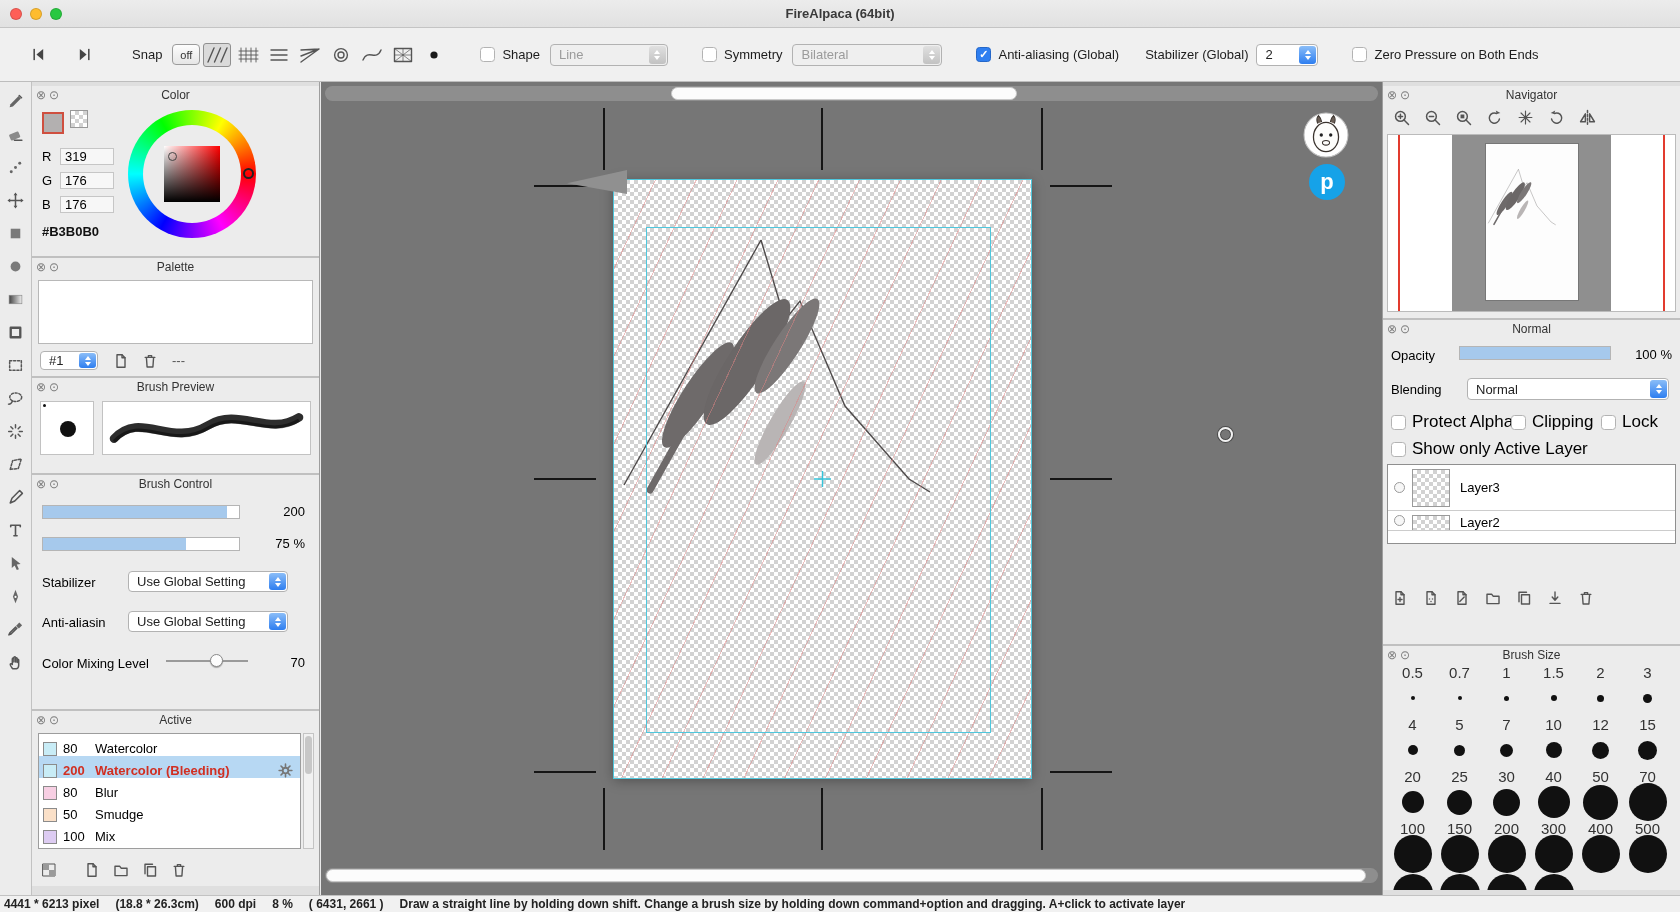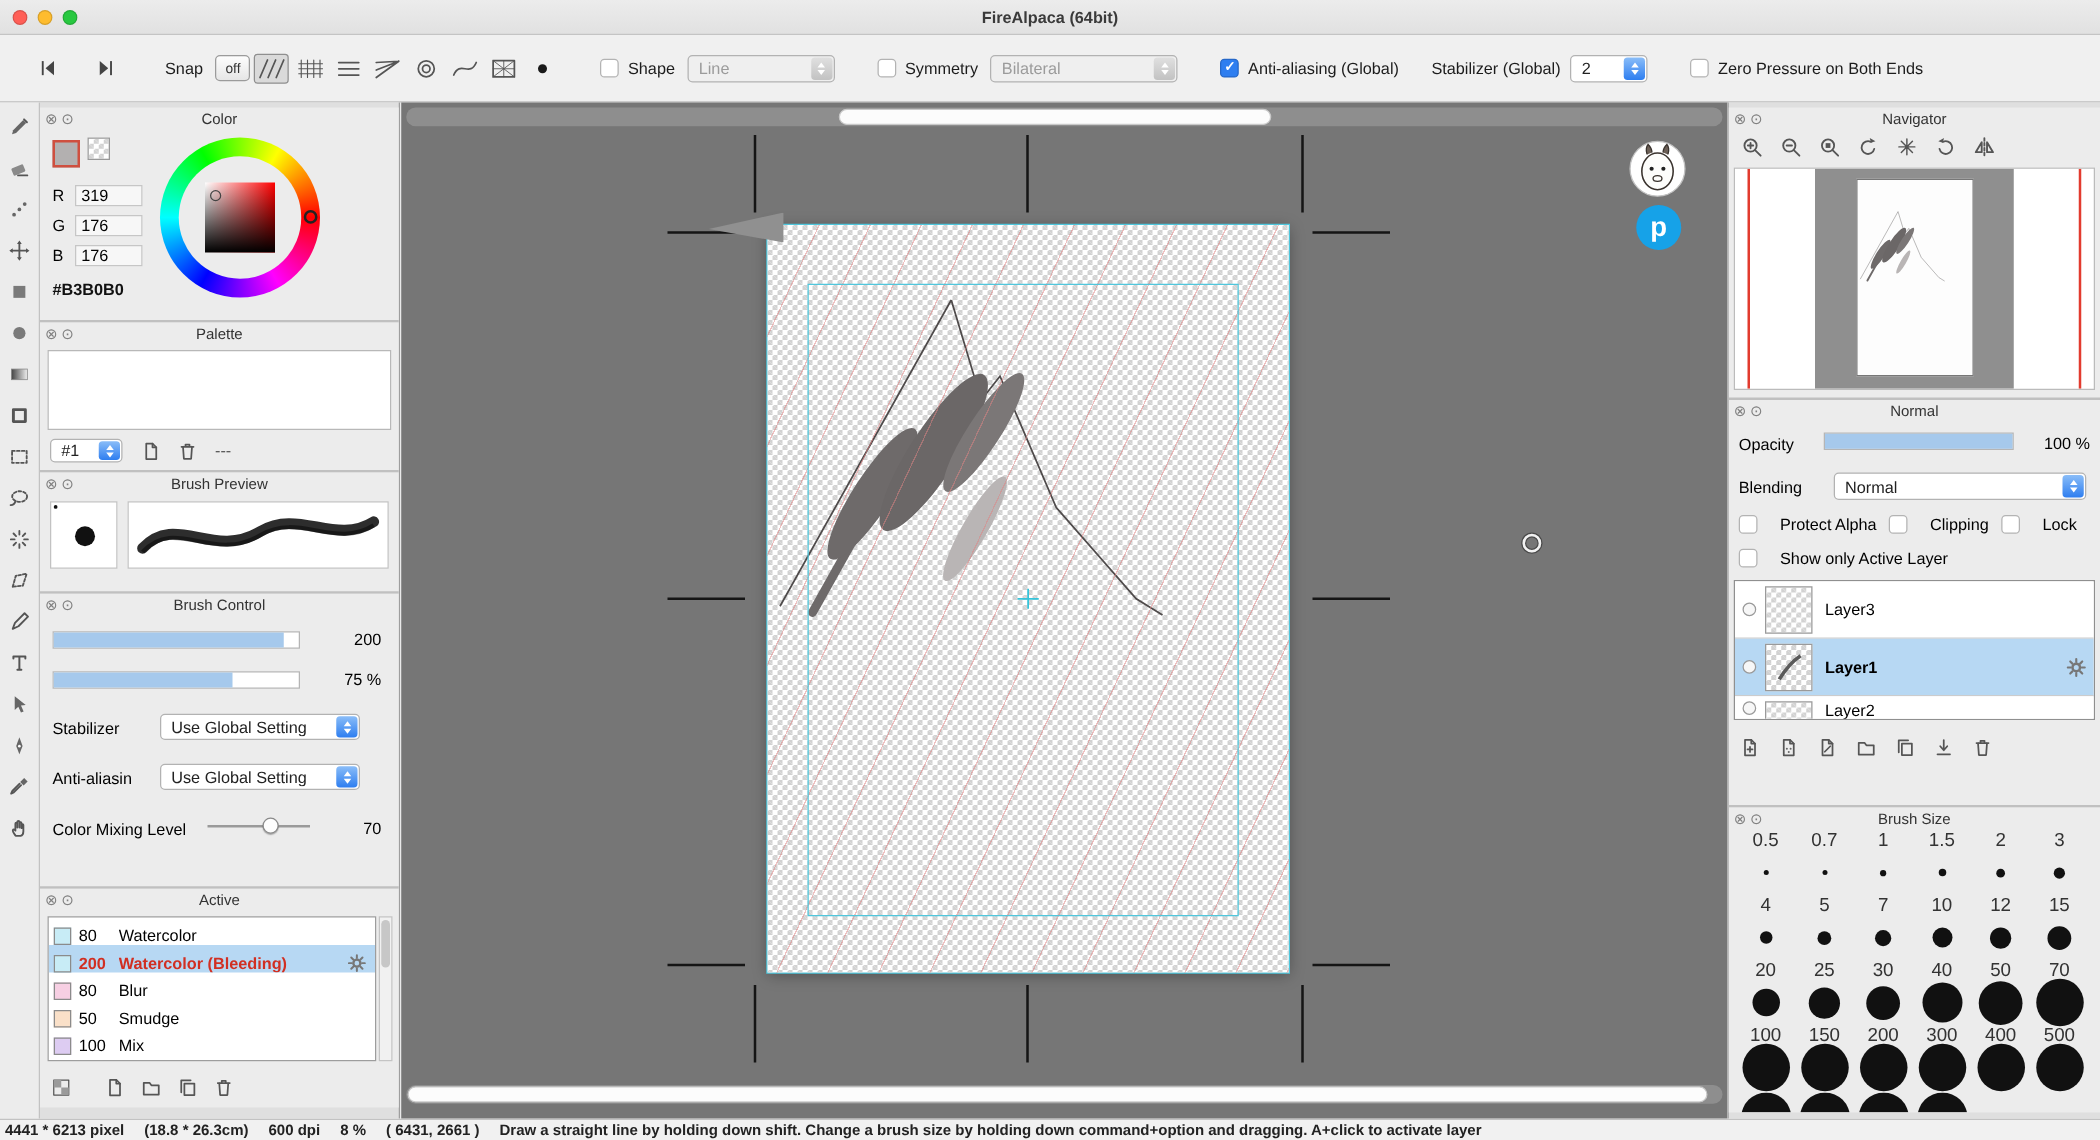--- a/index.html
+++ b/index.html
@@ -113,22 +113,22 @@
   .nav-ico svg{width:17px;height:17px}
   .nav-thumb{position:absolute;left:4px;right:4px;top:48px;bottom:6px;background:#fff;border:1px solid #bbb;overflow:hidden}
   .nav-gray{position:absolute;left:64px;right:64px;top:0;bottom:0;background:#8f8f8f}
   .nav-page{position:absolute;left:50%;top:8px;transform:translateX(-50%);width:94px;height:158px;background:#fdfdfd;border:1px solid #777}
   .nav-page svg{width:100%;height:100%}
   .nav-redline{position:absolute;top:0;bottom:0;width:2px;background:#e23b2e}
 
   
   .llab{position:absolute;left:8px;font-size:13px}
   .lval{position:absolute;right:8px;width:52px;text-align:right;font-size:13px}
-  .cbrow{position:absolute;display:flex;align-items:center;gap:18px;font-size:13px}
-  .layer-list{position:absolute;left:4px;right:4px;top:144px;height:112px;border:1px solid #8f8f8f;overflow:hidden;background:#fff}
+  .cbrow{position:absolute;display:flex;align-items:center;gap:6px;font-size:17px}
+  .layer-list{position:absolute;left:4px;right:4px;top:144px;height:80px;border:1px solid #8f8f8f;overflow:hidden;background:#fff}
   .lrow{height:46px;display:flex;align-items:center;border-bottom:1px solid #ccc;background:#fff}
   .lrow.sel{background:#b7d8f3}
   .lrow.partial{height:20px;overflow:hidden;align-items:flex-start;padding-top:4px}
   .vis{width:11px;height:11px;border:1px solid #9a9a9a;border-radius:50%;margin:0 7px 0 6px;flex:none;background:#f7f7f7}
   .lthumb{width:38px;height:38px;border:1px solid #9a9a9a;flex:none}
   .lthumb svg{width:100%;height:100%}
   .lname{margin-left:10px;font-size:13px;flex:1}
   .lrow.sel .lname{font-weight:bold}
   .lgear{margin-right:6px;display:inline-flex}
   .lgear svg{width:16px;height:16px}
@@ -747,33 +747,20 @@
         <div class="cbrow" style="left:8px;top:119px">
             <span class="cb"></span>
             <span>Show only Active Layer</span>
           </div>
         <div class="layer-list" id="layer-list">
             <div class="lrow">
               <span class="vis"></span>
               <span class="lthumb checker"></span>
               <span class="lname">Layer3</span>
             </div>
-            <div class="lrow sel">
-              <span class="vis"></span>
-              <span class="lthumb checker"><svg viewBox="0 0 38 38">
-                  <path d="M11 29C17 19 23 13 29 9" stroke="#5a5a5a" fill="none" stroke-width="3"></path>
-                </svg></span>
-              <span class="lname">Layer1</span>
-              <span class="lgear">
-                <svg viewBox="0 0 16 16" fill="none" stroke="#555" stroke-width="1.4" stroke-linecap="round" stroke-linejoin="round">
-                  <circle cx="8" cy="8" r="3" stroke-width="2" stroke="#777"></circle>
-                  <path stroke="#777" stroke-width="1.7" d="M8 1.2v2.4M8 12.4v2.4M1.2 8h2.4M12.4 8h2.4M3.2 3.2l1.7 1.7M11.1 11.1l1.7 1.7M12.8 3.2l-1.7 1.7M4.9 11.1l-1.7 1.7"></path>
-                </svg>
-              </span>
-            </div>
             <div class="lrow partial">
               <span class="vis"></span>
               <span class="lthumb checker"></span>
               <span class="lname">Layer2</span>
             </div>
           </div>
         <div class="panel-toolrow" style="top:266px;bottom:auto">
             <span id="layer-tools" class="mini-row">
               <span class="mini-ico">
                 <svg viewBox="0 0 16 16" fill="none" stroke="#555" stroke-width="1.4" stroke-linecap="round" stroke-linejoin="round">

